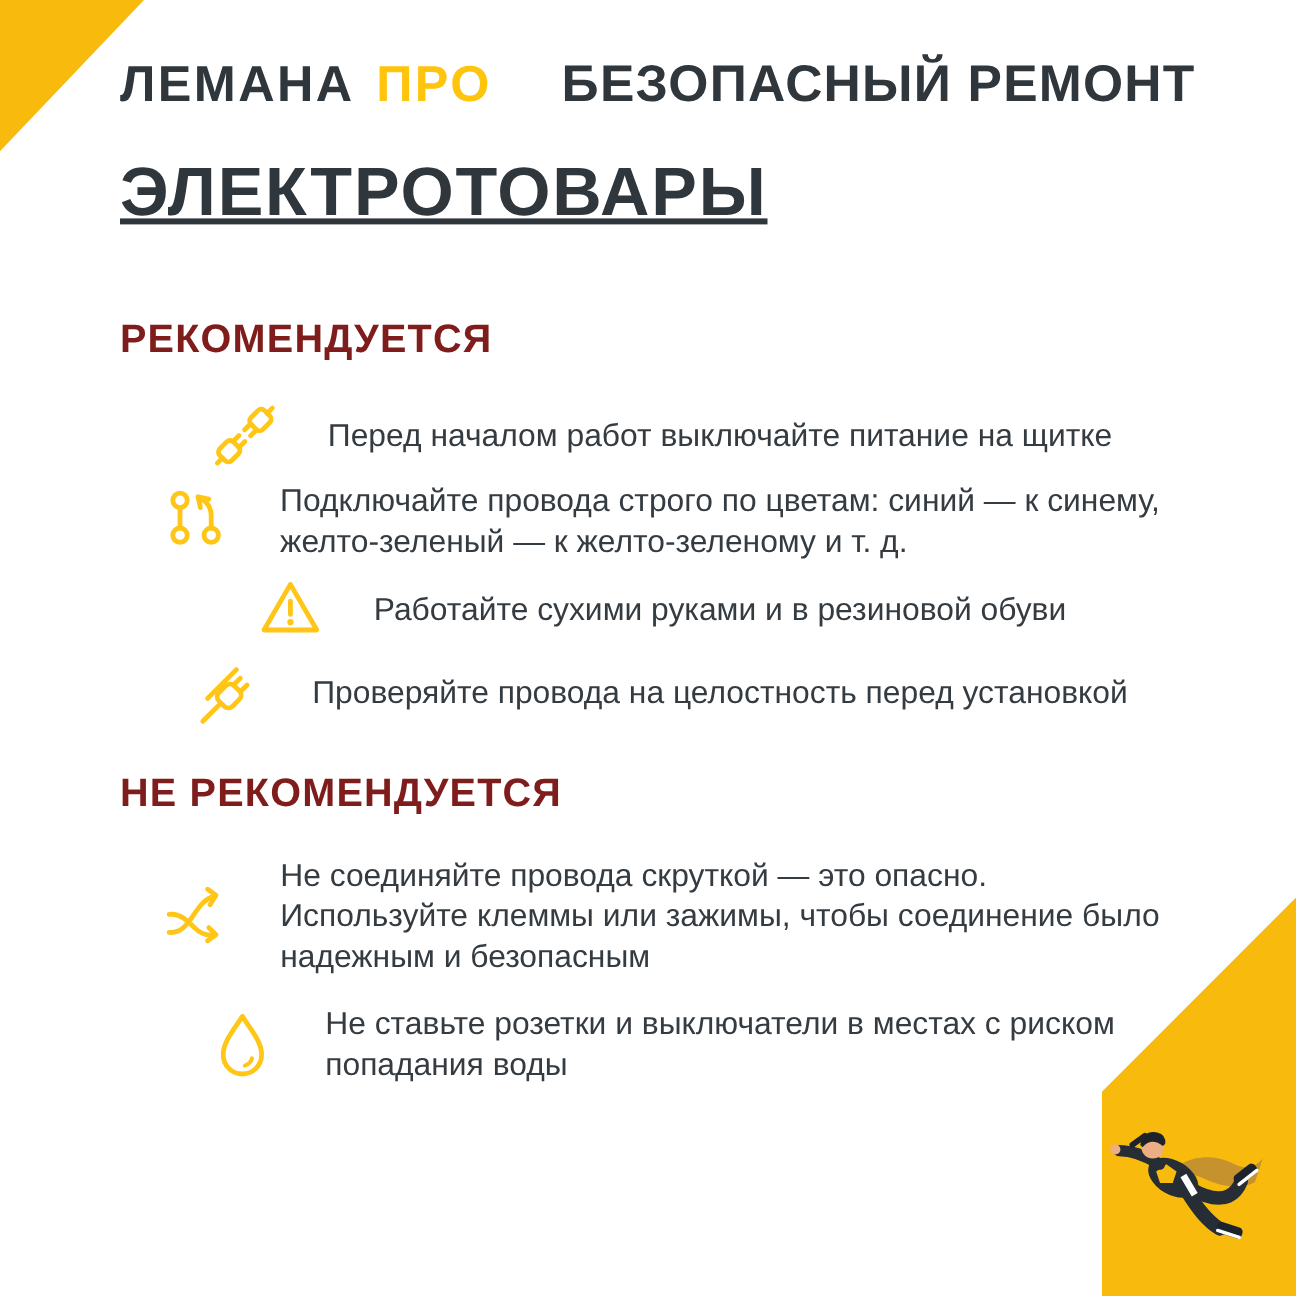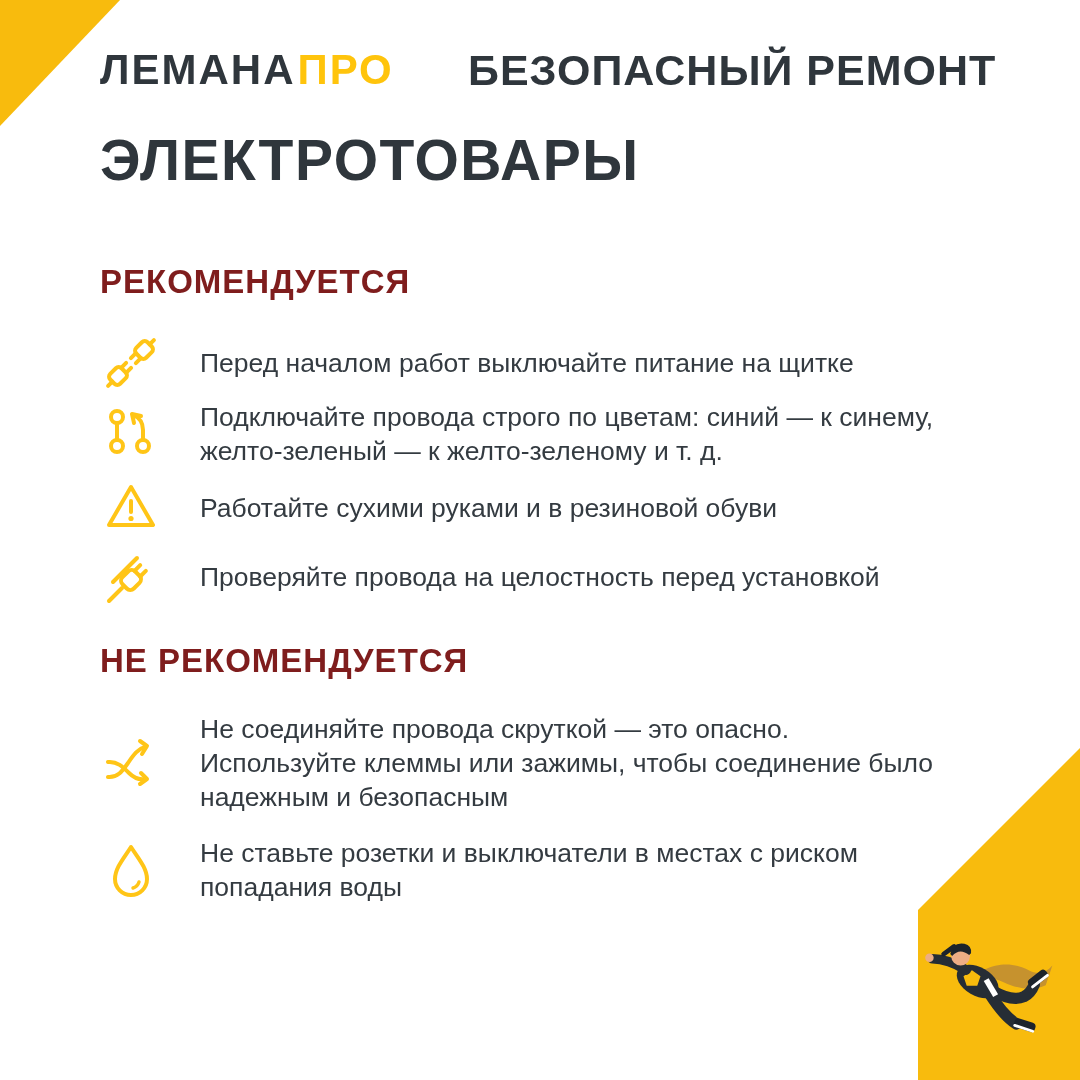--- a/index.html
+++ b/index.html
@@ -12,46 +12,46 @@
     position:absolute;left:0;top:0;width:120px;height:126px;background:#F8BB0D;
     clip-path:polygon(0 0,100% 0,0 100%);
   }
   .corner-br{
     position:absolute;left:918px;top:748px;width:162px;height:332px;background:#F8BB0D;
     clip-path:polygon(100% 0,100% 100%,0 100%,0 162px);
   }
   .mascot{position:absolute;left:4px;top:190px;width:134px;height:104px;}
   
   .logo{
-    position:absolute;left:100px;top:46px;display:flex;gap:2px;
+    position:absolute;left:100px;top:46px;display:flex;gap:18px;
     font-size:42px;line-height:48px;font-weight:700;letter-spacing:2px;color:#2F363C;
   }
   .logo .accent{color:#FFC40C;}
   .header-title{
     position:absolute;left:468px;top:46px;font-size:43px;line-height:48px;
     font-weight:700;letter-spacing:1px;color:#2F363C;white-space:nowrap;
   }
   
   .hero-title{
     position:absolute;left:100px;top:130px;font-size:57px;line-height:60px;
-    font-weight:700;letter-spacing:1.5px;color:#2F363C;white-space:nowrap;
+    font-weight:700;letter-spacing:1.5px;color:#2F363C;white-space:nowrap;text-decoration:underline;
   }
   .hero-subtitle{
     position:absolute;left:100px;top:190px;font-size:28px;line-height:36px;
     color:#8A9197;white-space:nowrap;
   }
   
   .section-heading{
     position:absolute;left:100px;font-size:33px;line-height:40px;font-weight:700;
     letter-spacing:1px;color:#7f1d1d;white-space:nowrap;
   }
   .heading-recommended{top:262px;}
   .heading-not-recommended{top:641px;}
   .item{
-    position:absolute;left:100px;width:900px;display:flex;align-items:center;gap:38px;
+    position:absolute;left:100px;width:900px;display:flex;align-items:center;gap:38px;justify-content:center;
   }
   .icon-box{width:62px;height:62px;flex:0 0 62px;display:flex;align-items:center;justify-content:center;}
   .icon-box svg{width:60px;height:60px;display:block;}
   .item-text{
     font-size:26.5px;line-height:34px;color:#343B41;white-space:pre-line;
   }
   .row-1{top:332px;}
   .row-2{top:400px;}
   .row-3{top:477px;}
   .row-4{top:546px;}

